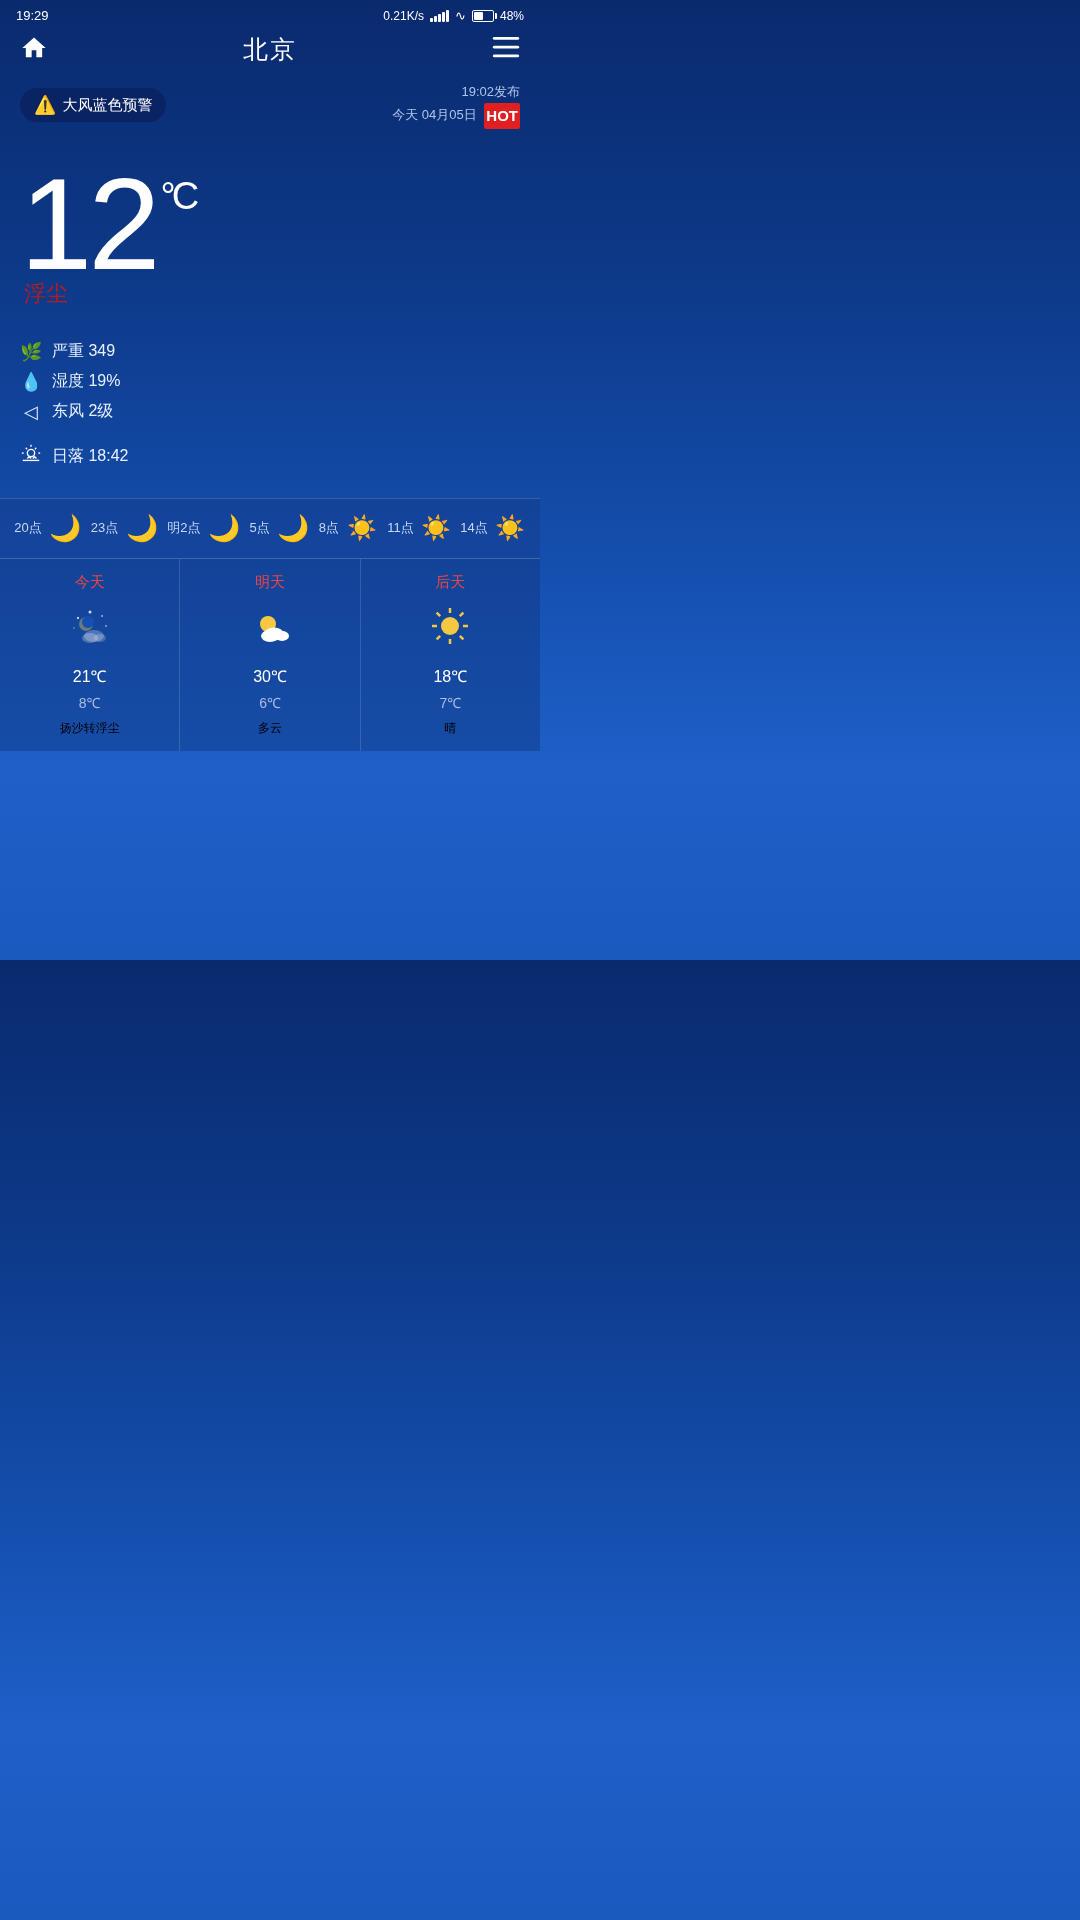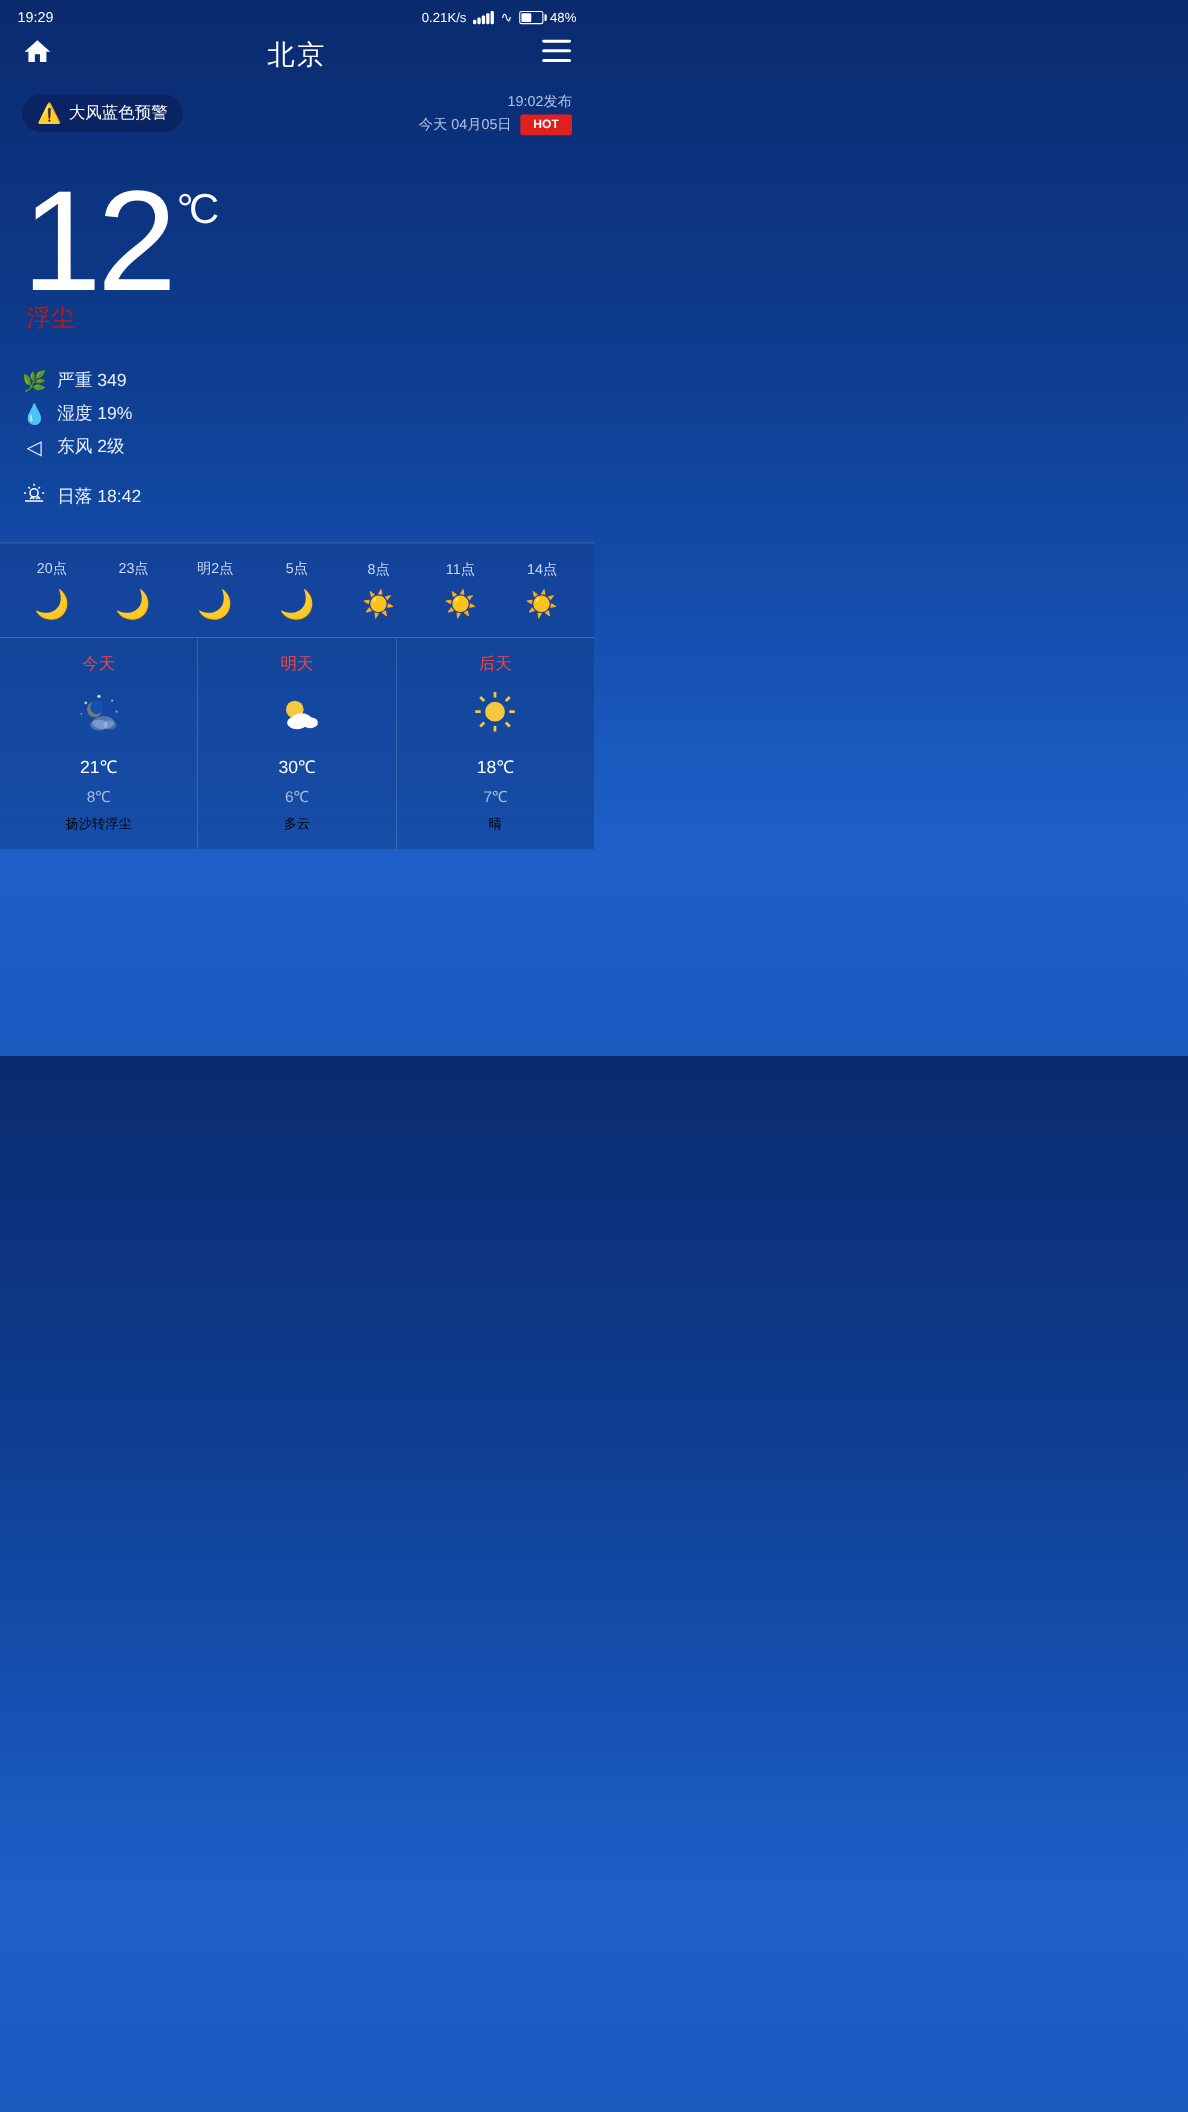--- a/index.html
+++ b/index.html
@@ -109,23 +109,23 @@
     .alert-info {
       text-align: right;
       font-size: 13px;
       color: #b0c4e8;
       line-height: 1.6;
     }
     .hot-badge {
       display: inline-block;
       background: #e02020;
       color: white;
-      font-size: 11px;
+      font-size: 15px;
       font-weight: 700;
-      padding: 1px 12px;
+      padding: 1px 2px;
       border-radius: 2px;
       margin-left: 4px;
       vertical-align: middle;
     }
 
     
     .temp-section {
       padding: 20px 20px 10px 20px;
     }
     .big-temp {
@@ -176,21 +176,21 @@
     .hourly-section {
       background: rgba(20,60,140,0.5);
       border-top: 1px solid rgba(255,255,255,0.15);
       padding: 14px 10px;
       display: flex;
       justify-content: space-around;
       align-items: center;
     }
     .hour-item {
       display: flex;
-      flex-direction: column;
+      flex-direction: row;
       align-items: center;
       gap: 8px;
       font-size: 13px;
       color: #c8d8f8;
       min-width: 60px;
     }
     .moon-icon {
       font-size: 26px;
       color: #f5c842;
     }

